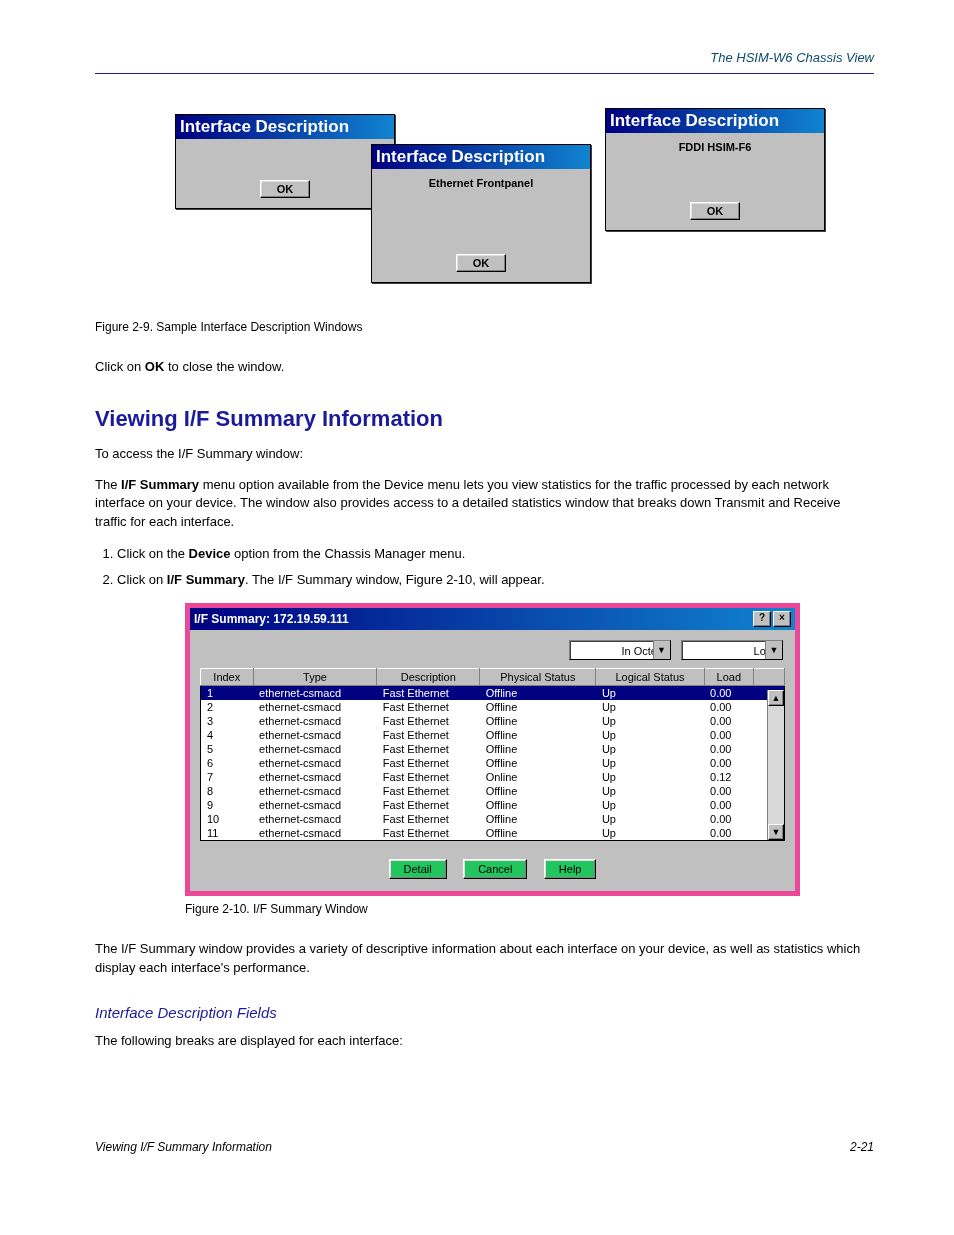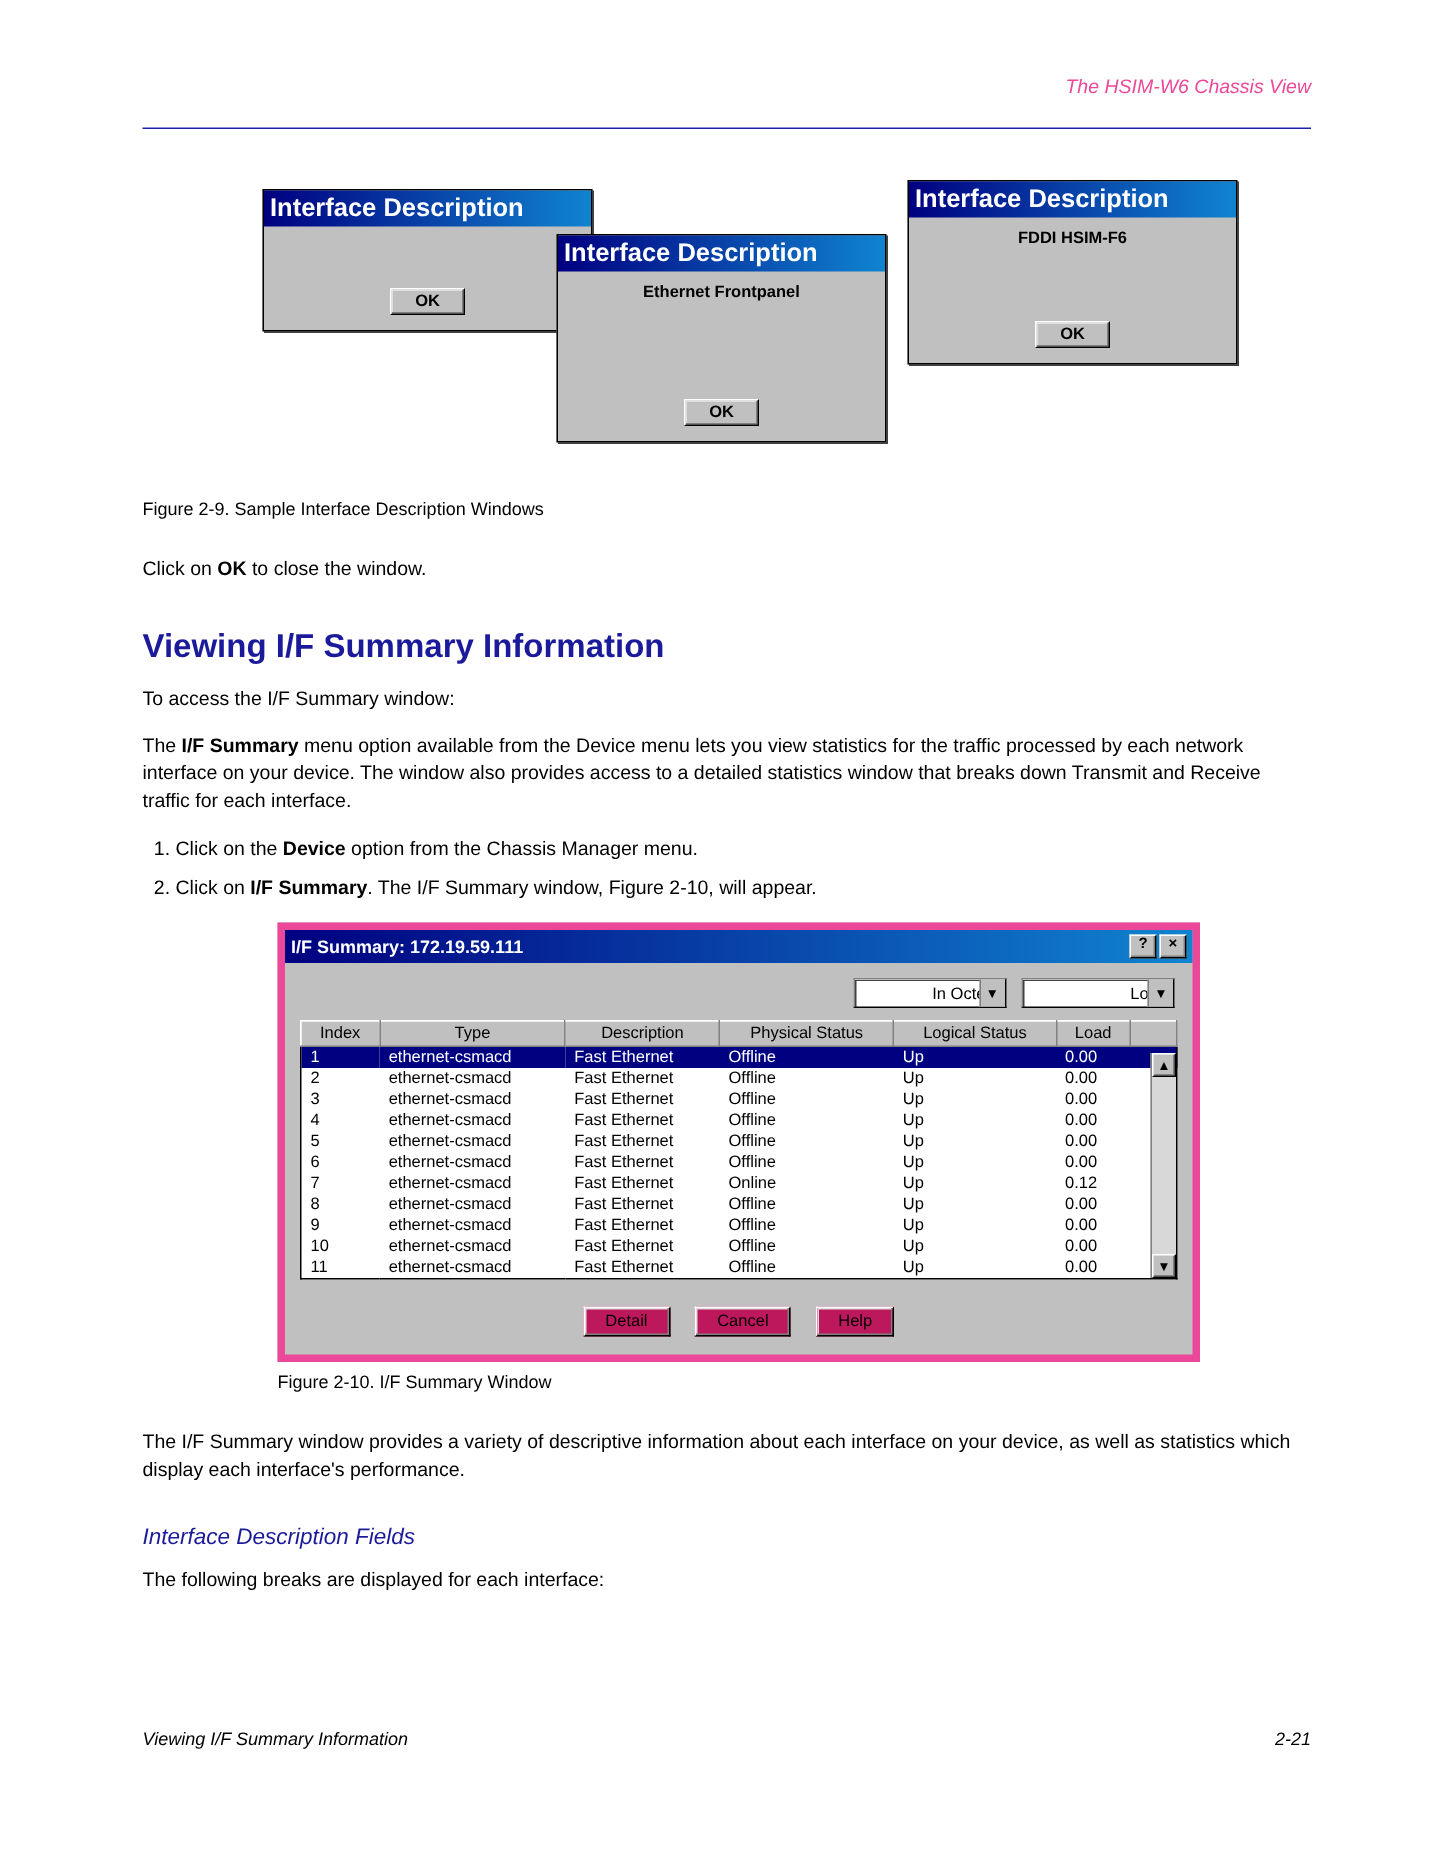--- a/index.html
+++ b/index.html
@@ -9,24 +9,24 @@
     font-family: Arial, sans-serif;
     width: 954px;
   }
   .page {
     width: 954px;
     box-sizing: border-box;
     padding: 50px 80px 60px 95px;
   }
   .header-right {
     text-align: right;
-    color: #ec4899;
+    color: #0c4a6e;
     font-style: italic;
     font-size: 13px;
-    margin-bottom: 20px;
+    margin-bottom: 8px;
   }
   hr.sep {
     border: none;
     border-top: 1.5px solid #2020b0;
     margin: 0 0 40px 0;
   }
   .body-text {
     font-size: 13px;
     line-height: 1.45;
     color: #000;
@@ -195,21 +195,21 @@
     font-size:9px;text-align:center;line-height:14px;
     cursor:pointer;
   }
   .vscroll .track { position:absolute; top:16px; bottom:16px; left:0; right:0; background:#d8d8d8; }
   .btnbar {
     text-align:center;
     padding:8px 0 12px 0;
   }
   .btn95b {
     display:inline-block;
-    background:#be185d;
+    background:#22c55e;
     border:1px solid #000;
     border-top-color:#fff;border-left-color:#fff;
     box-shadow: inset -1px -1px 0 #808080, inset 1px 1px 0 #dfdfdf;
     font-size:11px;
     padding:3px 14px;
     margin:0 6px;
     cursor:pointer;
   }
   .footer {
     margin-top:90px;

